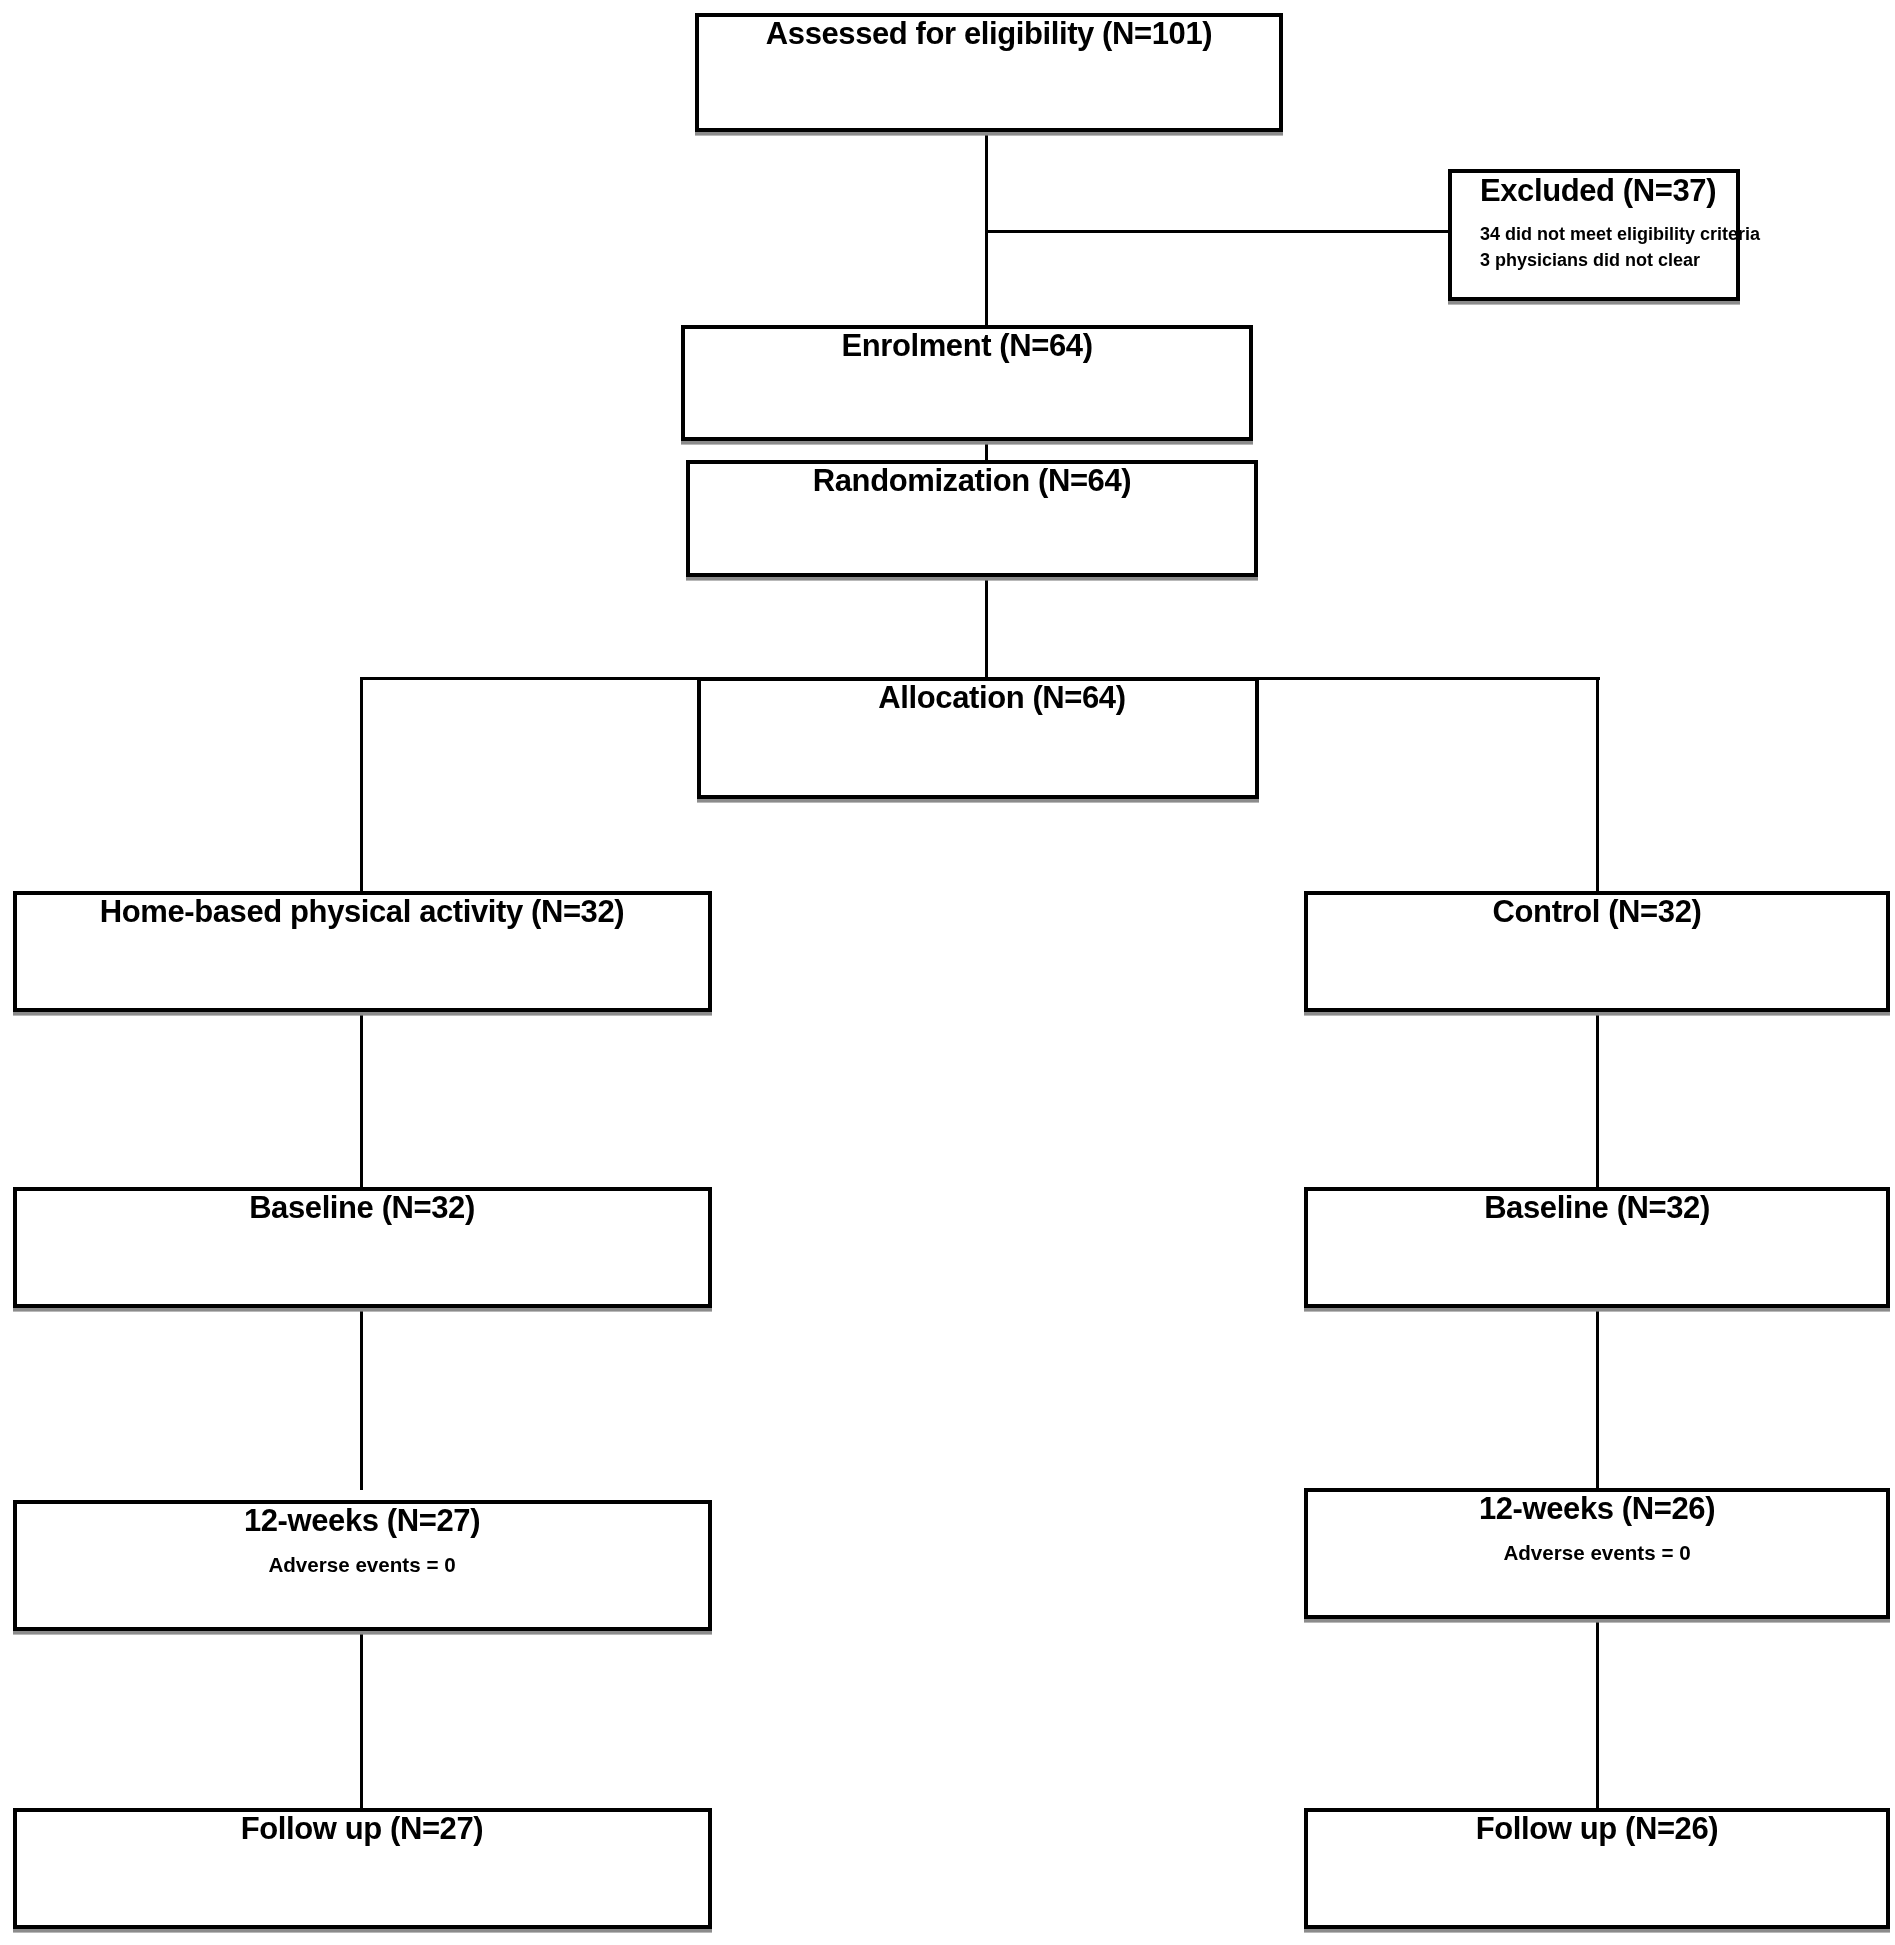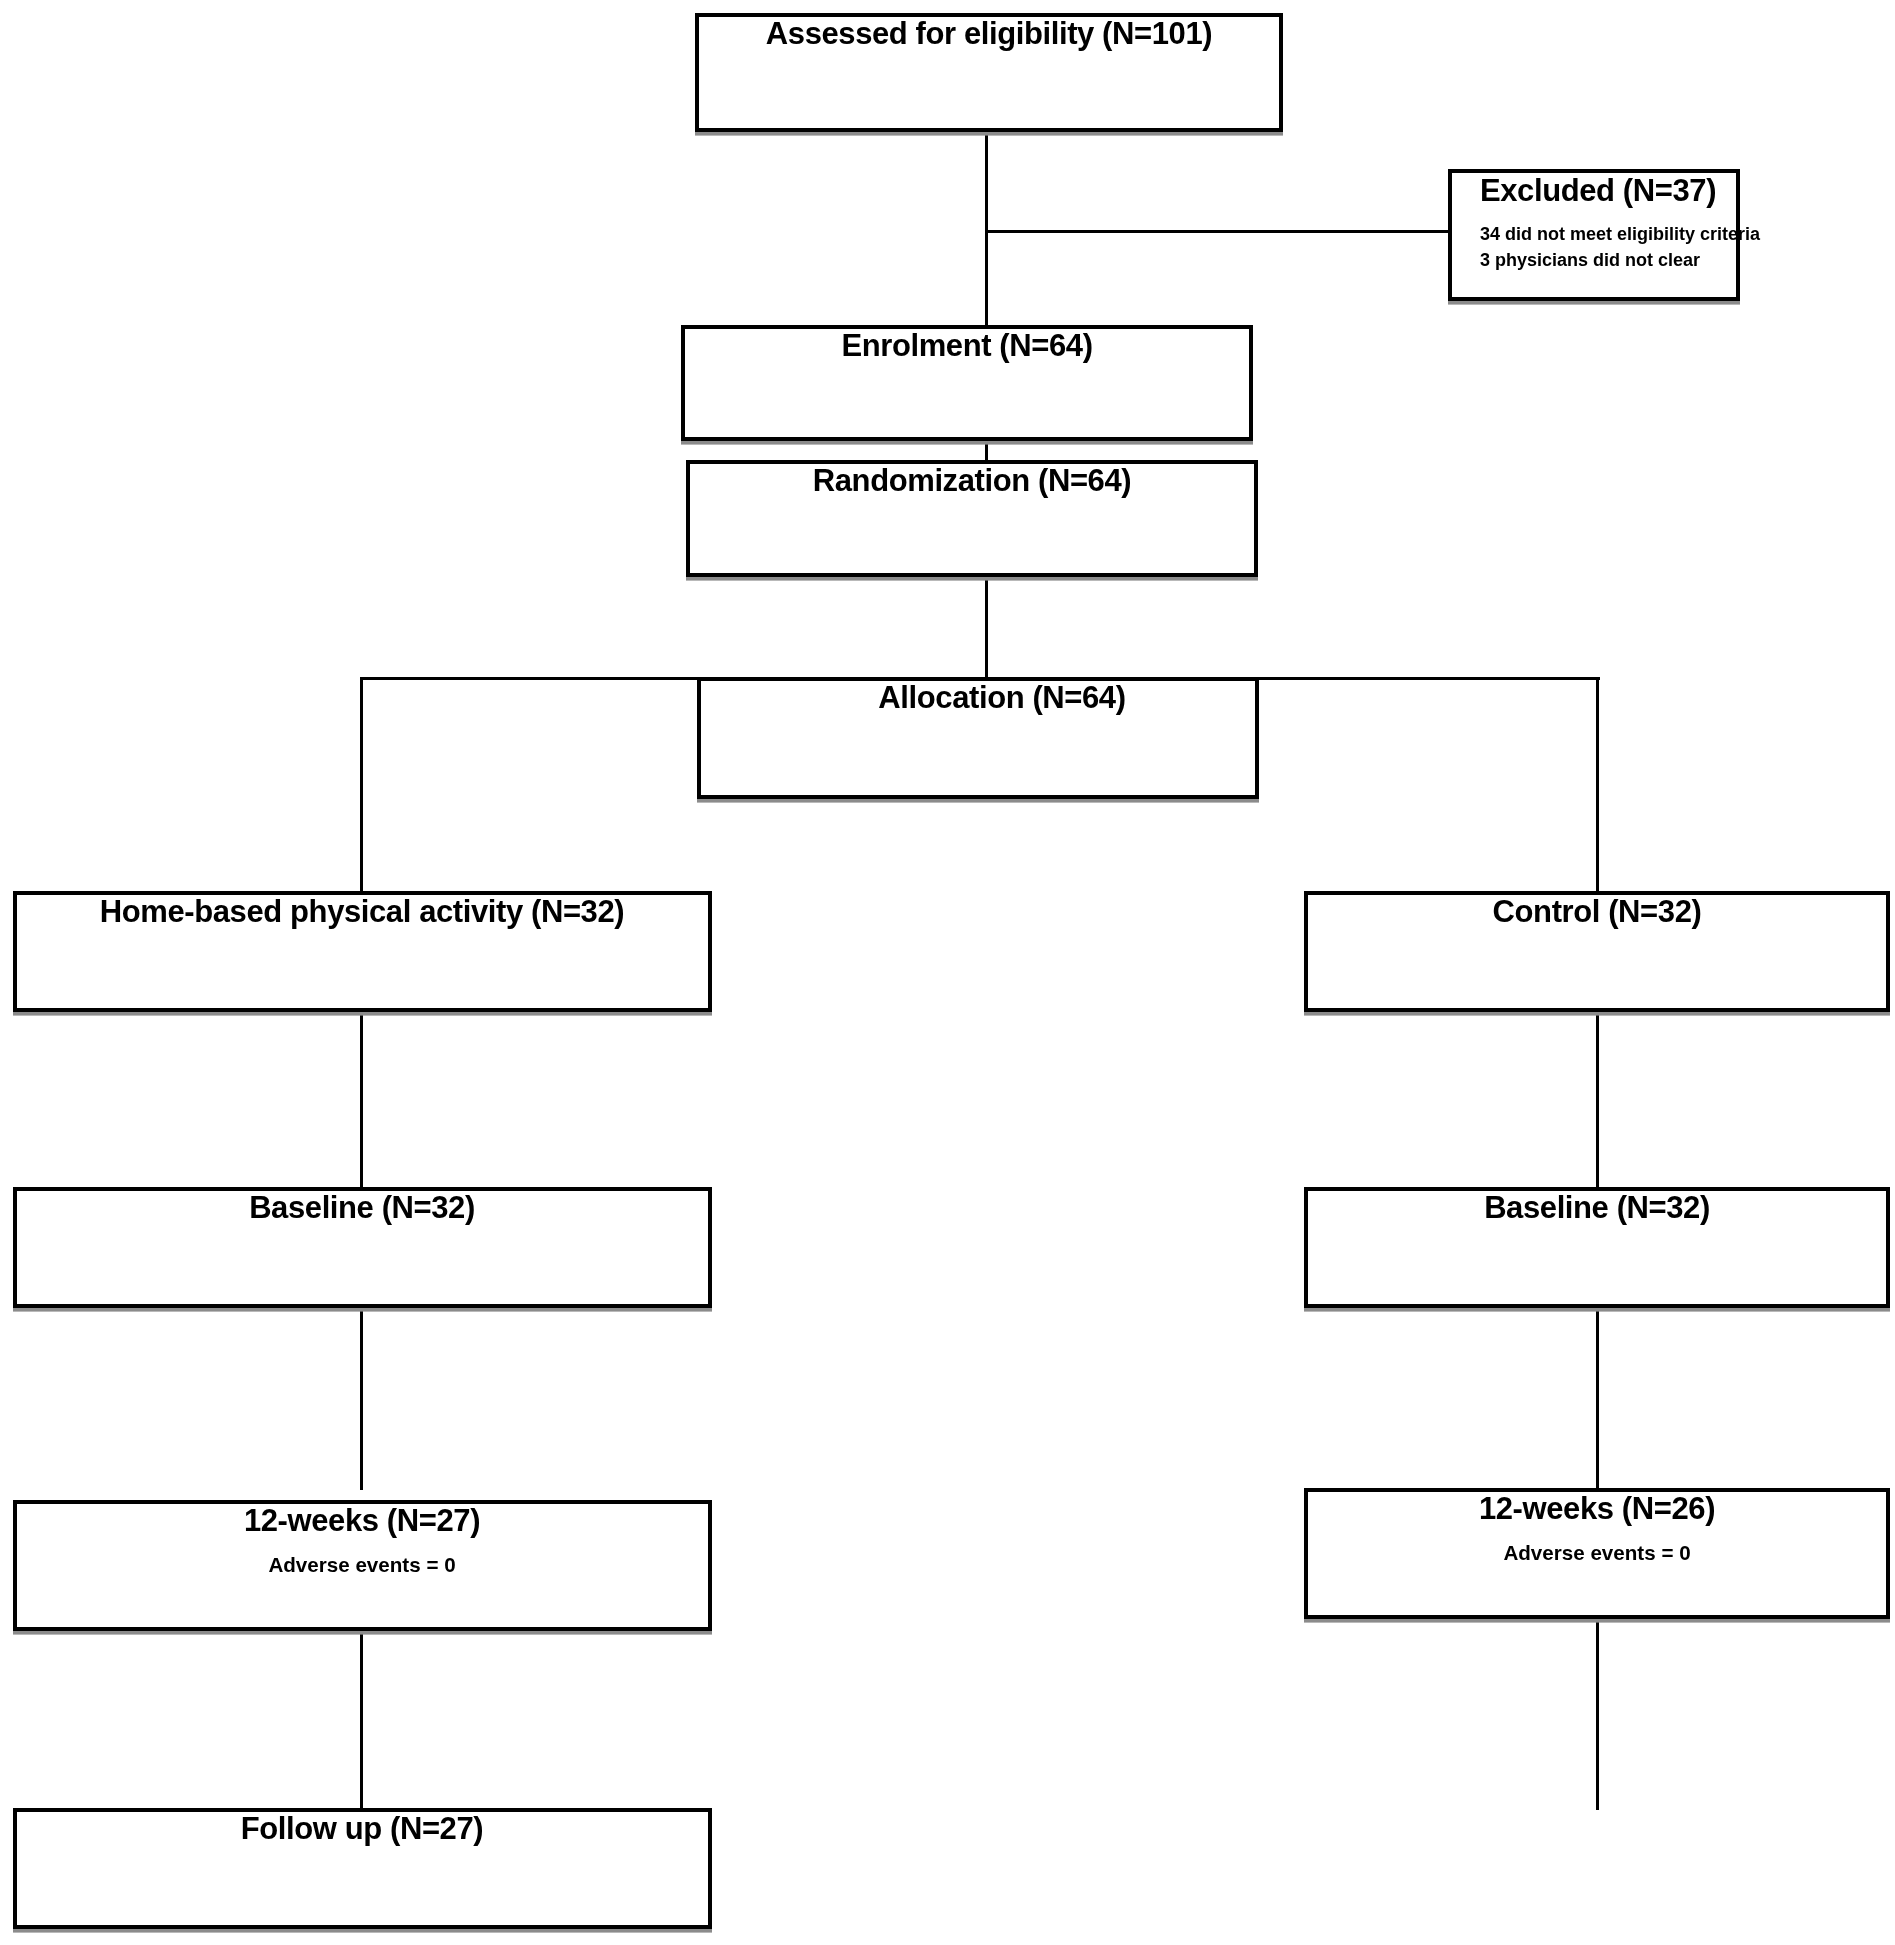--- a/index.html
+++ b/index.html
@@ -132,15 +132,18 @@
 
   <div class="box" style="left:1304px;top:1187px;width:586px;height:121px;">
     <span class="box-label">Baseline (N=32)</span>
   </div>
 
   <div class="box" style="left:1304px;top:1488px;width:586px;height:131px;">
     <span class="box-label">12-weeks (N=26)</span>
     <span class="sub-note">Adverse events = 0</span>
   </div>
 
+  <div class="box" style="left:1304px;top:1808px;width:586px;height:121px;">
+    <span class="box-label">Follow up (N=26)</span>
+  </div>
 
 </div>
 
 
 </body></html>

